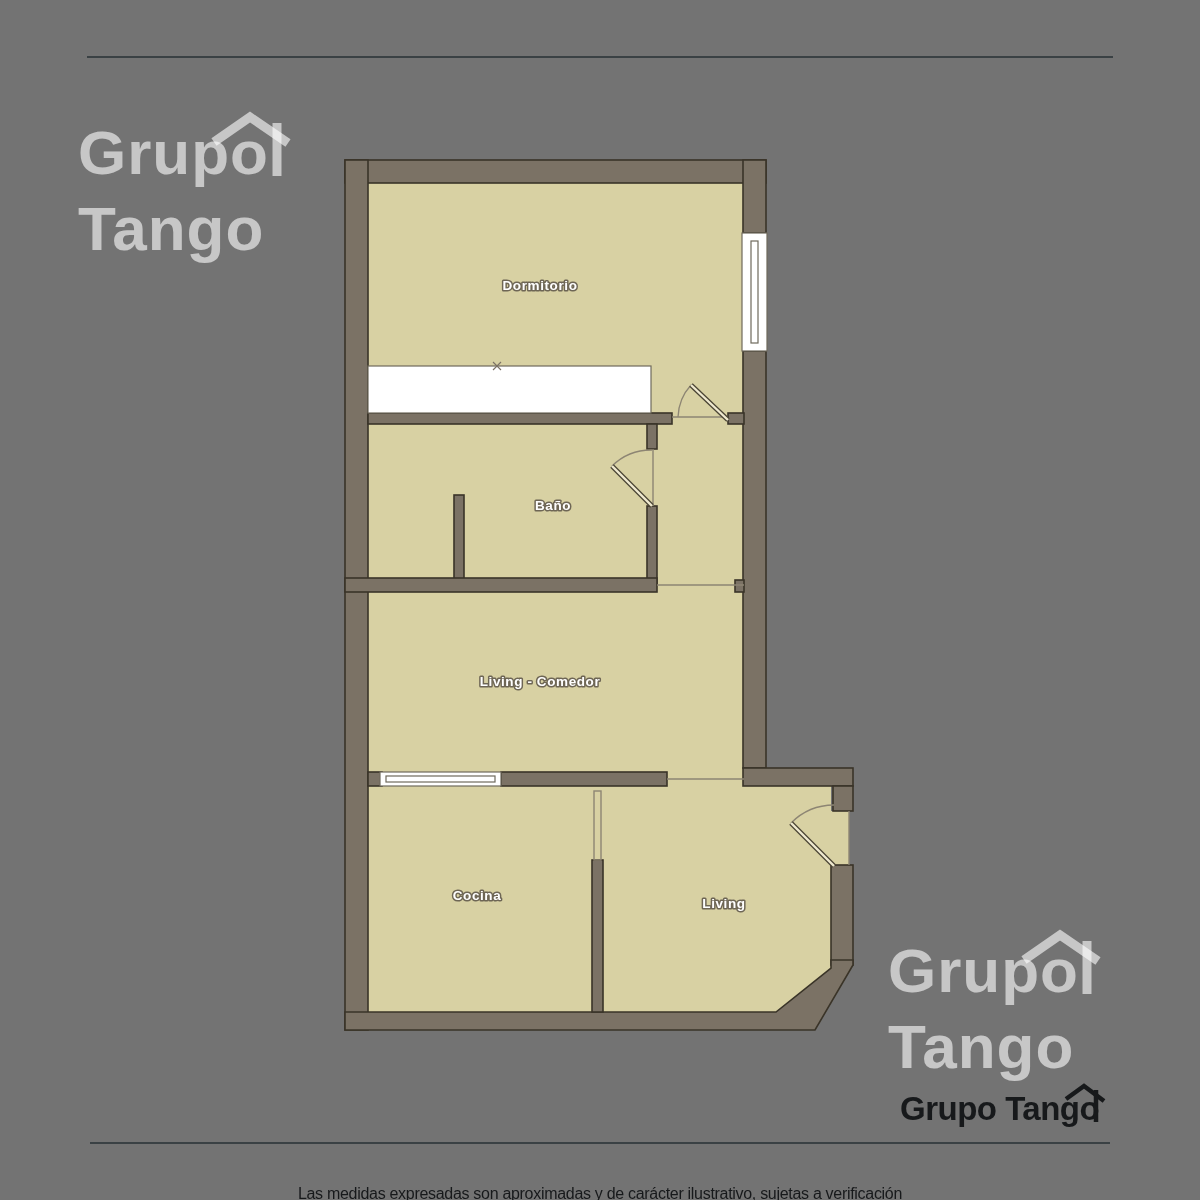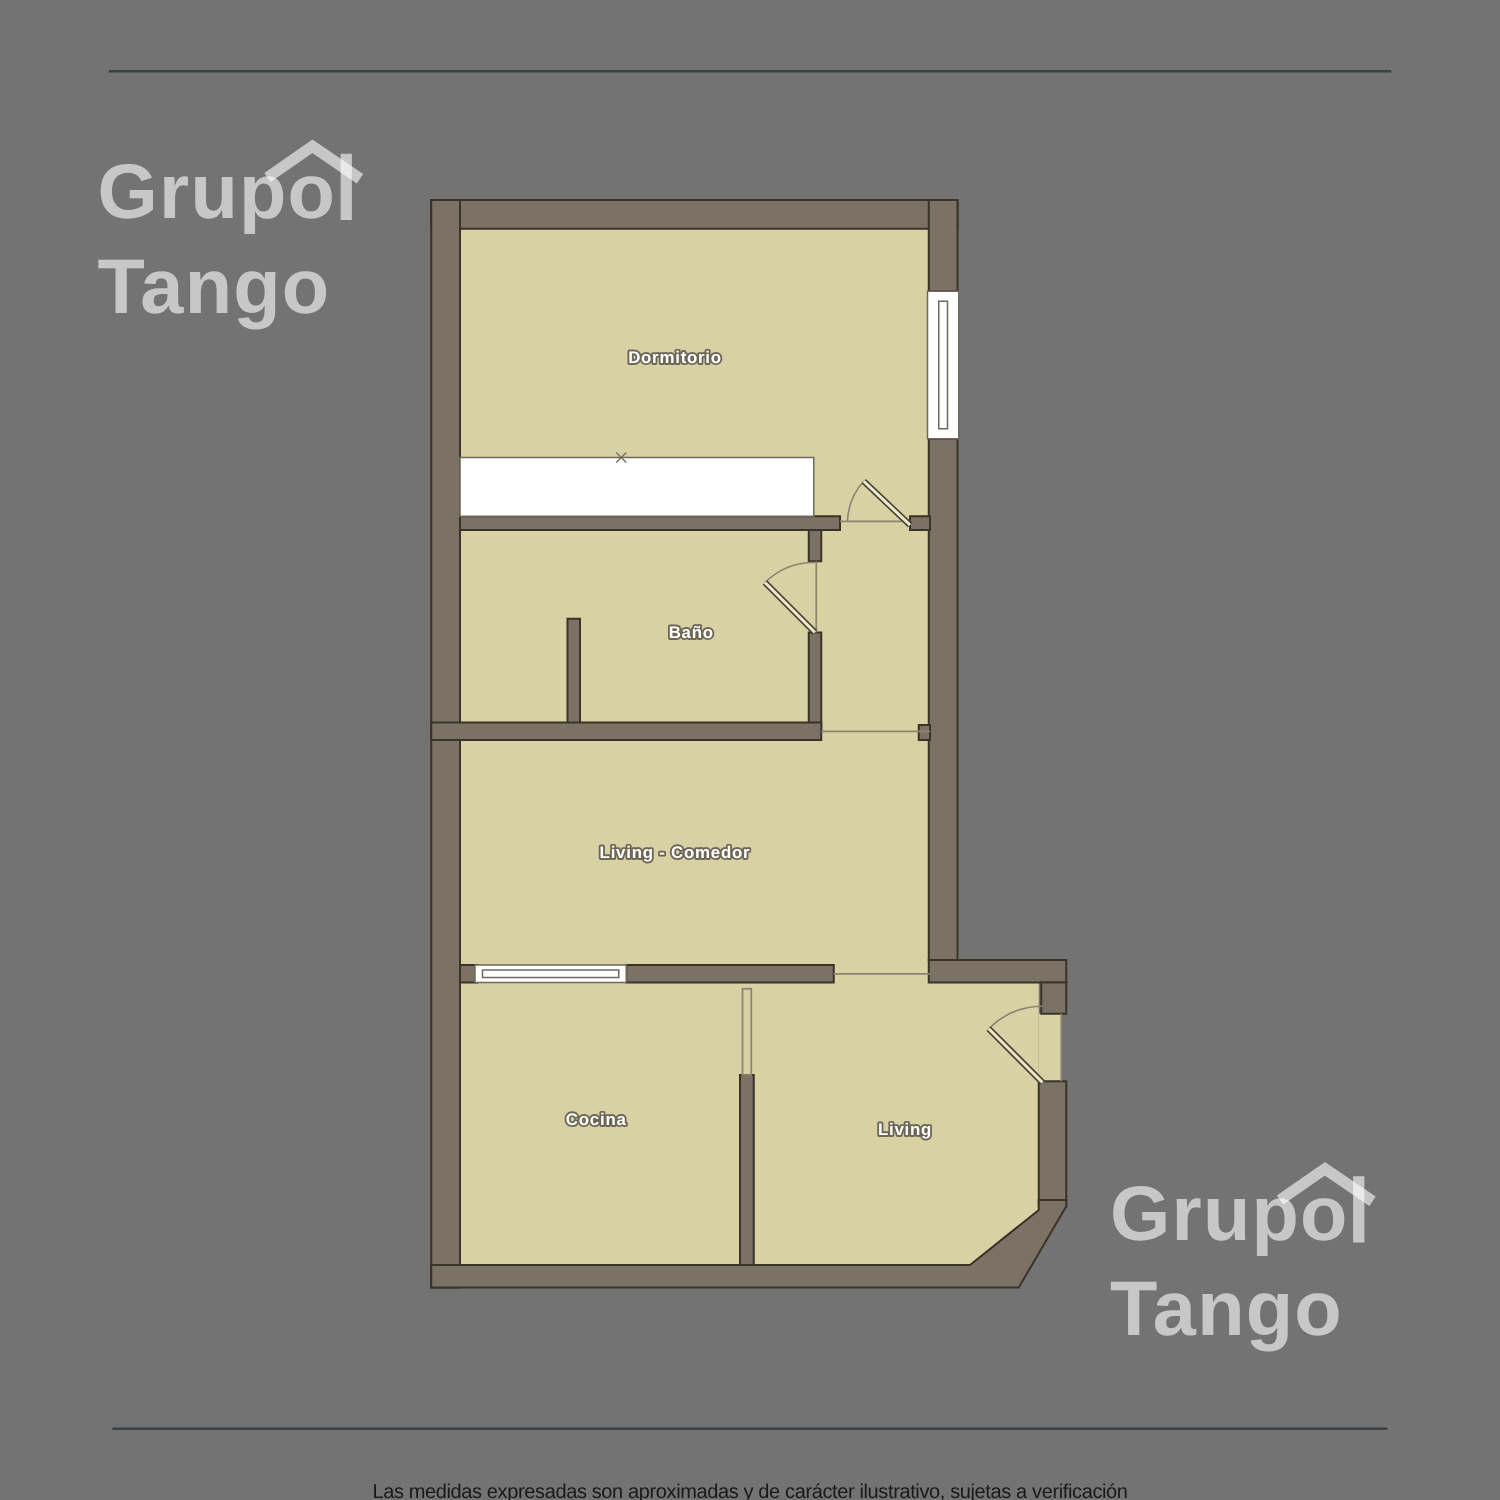--- a/index.html
+++ b/index.html
@@ -135,17 +135,24 @@
 
     <g fill="#ffffff">
       <text x="540" y="290" class="room-label">Dormitorio</text>
       <text x="553" y="510" class="room-label">Baño</text>
       <text x="540" y="686" class="room-label">Living - Comedor</text>
       <text x="477" y="900" class="room-label">Cocina</text>
       <text x="724" y="908" class="room-label">Living</text>
     </g>
   </svg>
 
+  <div class="logo">
+    <svg width="215" height="50">
+      <text x="0" y="38" class="logo-text">Grupo Tango</text>
+      <polyline class="logo-shape" points="166,17 184,4 204,19"></polyline>
+      <line class="logo-shape" x1="196" y1="8" x2="196" y2="40"></line>
+    </svg>
+  </div>
 
   <div class="sep-line sep-bottom"></div>
 
   <div class="disclaimer">Las medidas expresadas son aproximadas y de carácter ilustrativo, sujetas a verificación</div>
 </div>
 
 </body></html>

